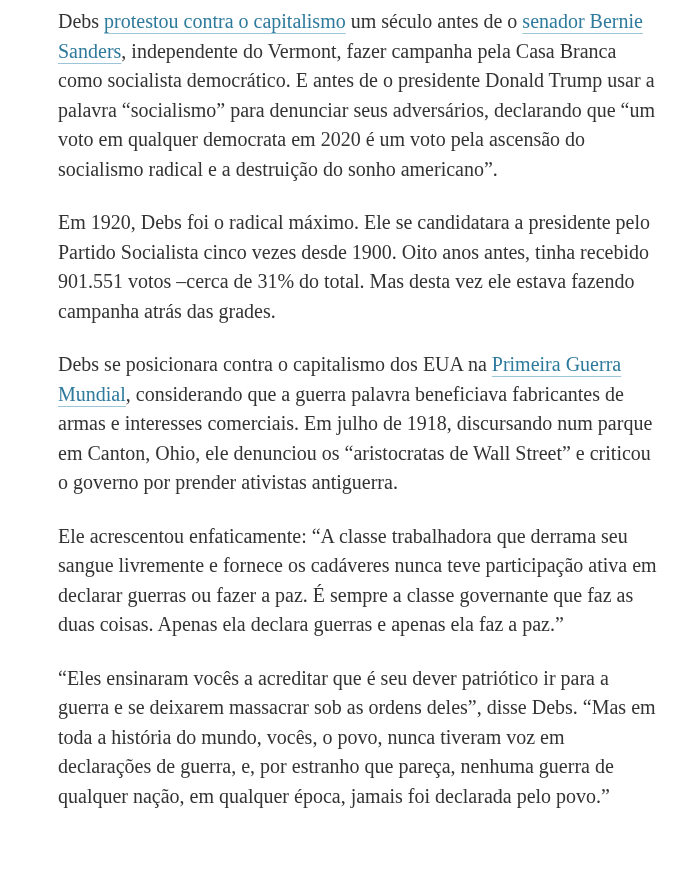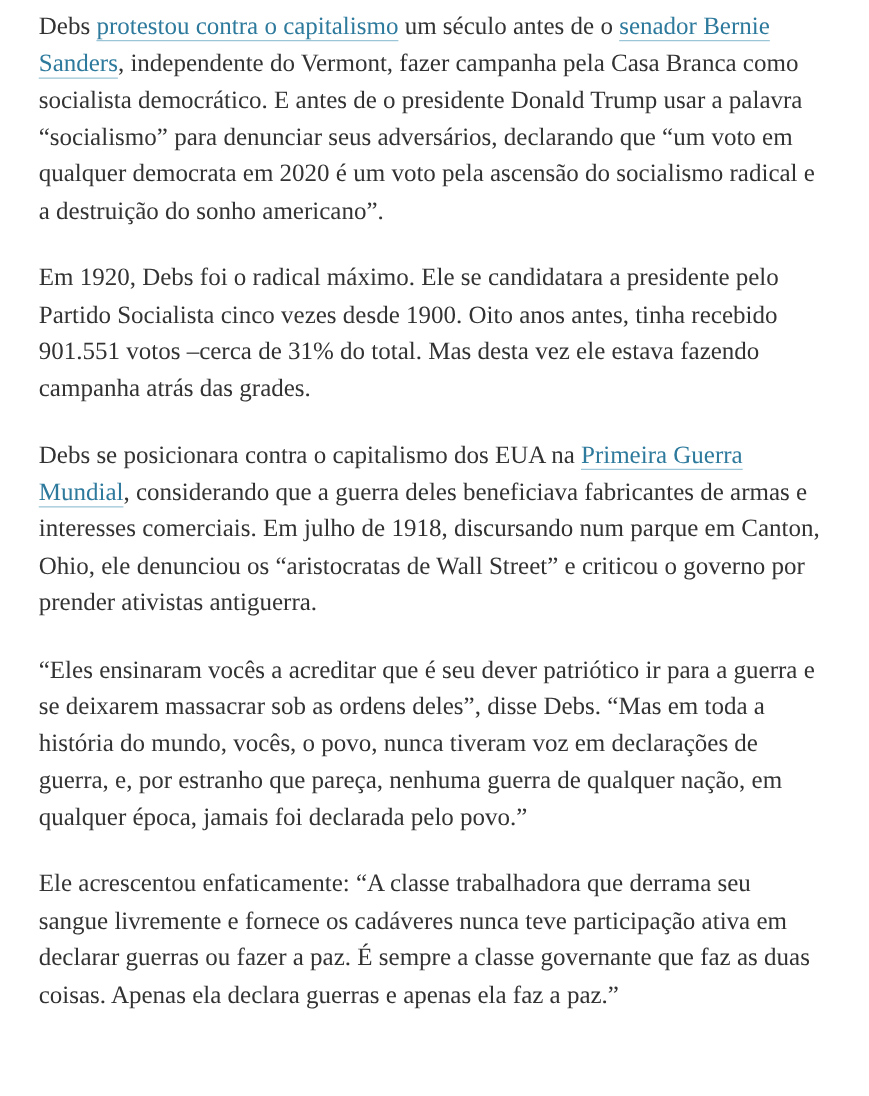--- a/index.html
+++ b/index.html
@@ -9,21 +9,21 @@
   }
   body {
     width: 695px;
     height: 877px;
     overflow: hidden;
     font-family: "Liberation Serif", "DejaVu Serif", serif;
   }
   .article-body {
     box-sizing: border-box;
     width: 695px;
-    padding: 7px 38px 0 31px;
+    padding: 7px 38px 0 58px;
   }
   .article-body p {
     margin: 0 0 24px 0;
     font-size: 20px;
     line-height: 29.5px;
     color: #333333;
     text-align: left;
   }
   .article-body a {
     color: #2e7a9d;
@@ -36,19 +36,19 @@
 </style>
 </head>
 <body>
 
 <main class="article-body">
 
   <p><span>Debs </span><a href="#">protestou contra o capitalismo</a><span> um século antes de o </span><a href="#">senador Bernie Sanders</a><span>, independente do Vermont, fazer campanha pela Casa Branca como socialista democrático. E antes de o presidente Donald Trump usar a palavra “socialismo” para denunciar seus adversários, declarando que “um voto em qualquer democrata em 2020 é um voto pela ascensão do socialismo radical e a destruição do sonho americano”.</span></p>
 
   <p><span>Em 1920, Debs foi o radical máximo. Ele se candidatara a presidente pelo Partido Socialista cinco vezes desde 1900. Oito anos antes, tinha recebido 901.551 votos –cerca de 31% do total. Mas desta vez ele estava fazendo campanha atrás das grades.</span></p>
 
-  <p><span>Debs se posicionara contra o capitalismo dos EUA na </span><a href="#">Primeira Guerra Mundial</a><span>, considerando que a guerra deles beneficiava fabricantes de armas e interesses comerciais. Em julho de 1918, discursando num parque em Canton, Ohio, ele denunciou os “aristocratas de Wall Street” e criticou o governo por prender ativistas antiguerra.</span></p>
+  <p><span>Debs se posicionara contra o capitalismo dos EUA na </span><a href="#">Primeira Guerra Mundial</a><span>, considerando que a guerra palavra beneficiava fabricantes de armas e interesses comerciais. Em julho de 1918, discursando num parque em Canton, Ohio, ele denunciou os “aristocratas de Wall Street” e criticou o governo por prender ativistas antiguerra.</span></p>
+
+  <p><span>Ele acrescentou enfaticamente: “A classe trabalhadora que derrama seu sangue livremente e fornece os cadáveres nunca teve participação ativa em declarar guerras ou fazer a paz. É sempre a classe governante que faz as duas coisas. Apenas ela declara guerras e apenas ela faz a paz.”</span></p>
 
   <p><span>“Eles ensinaram vocês a acreditar que é seu dever patriótico ir para a guerra e se deixarem massacrar sob as ordens deles”, disse Debs. “Mas em toda a história do mundo, vocês, o povo, nunca tiveram voz em declarações de guerra, e, por estranho que pareça, nenhuma guerra de qualquer nação, em qualquer época, jamais foi declarada pelo povo.”</span></p>
-
-  <p><span>Ele acrescentou enfaticamente: “A classe trabalhadora que derrama seu sangue livremente e fornece os cadáveres nunca teve participação ativa em declarar guerras ou fazer a paz. É sempre a classe governante que faz as duas coisas. Apenas ela declara guerras e apenas ela faz a paz.”</span></p>
 
 </main>
 
 </body></html>

